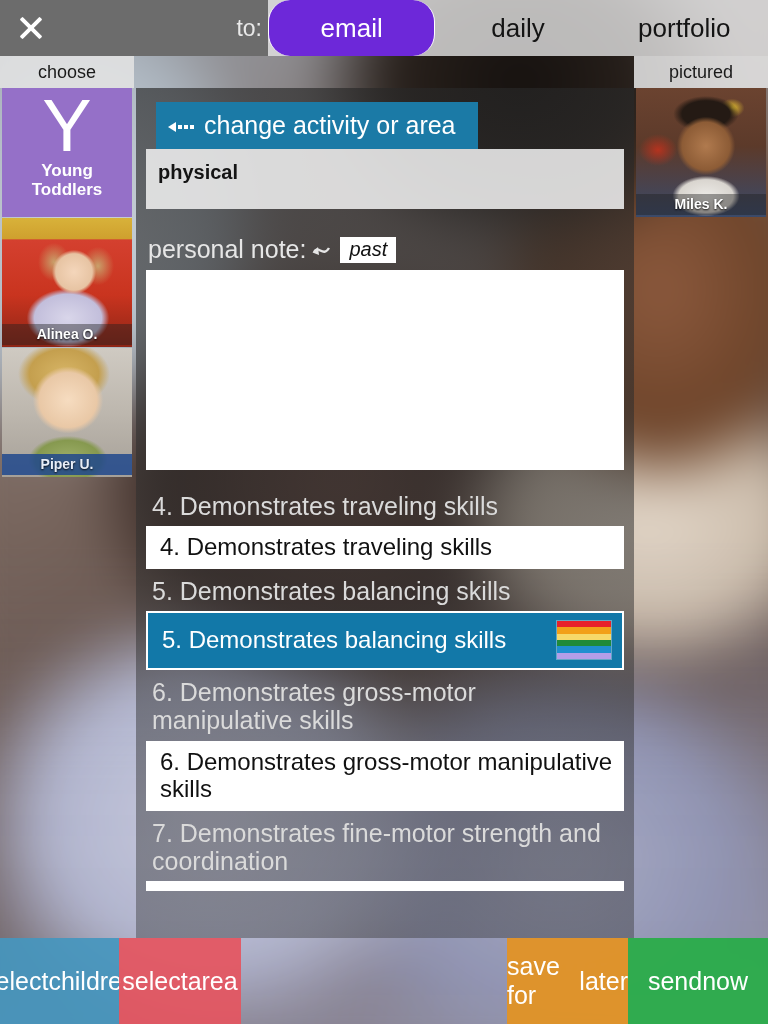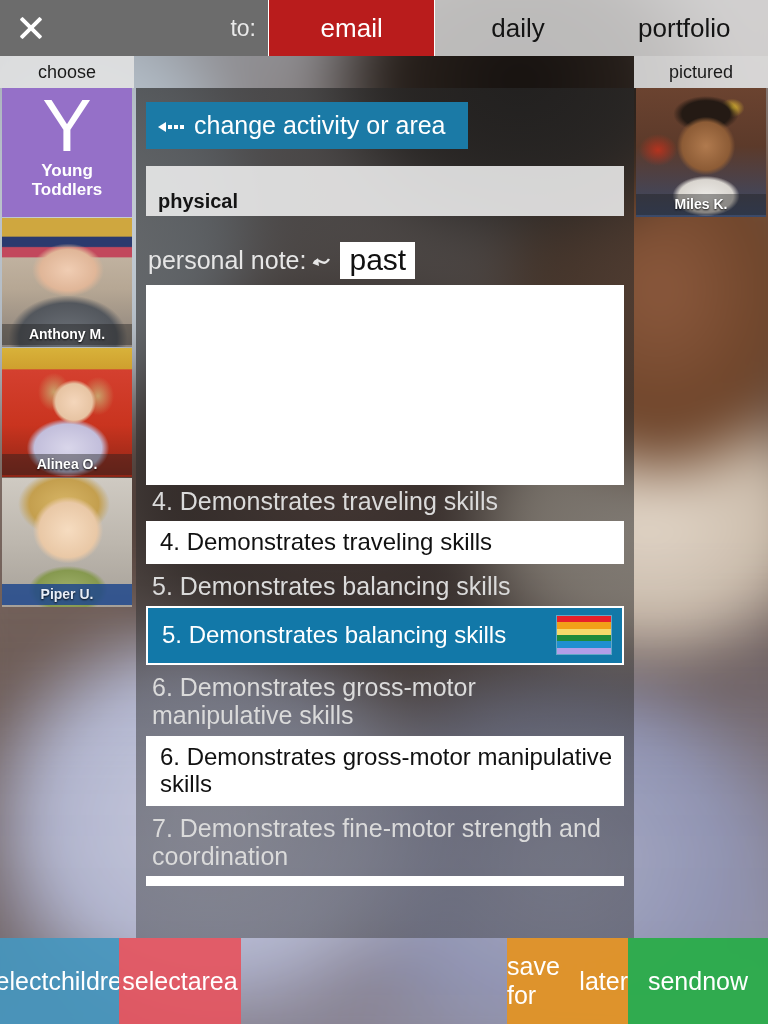--- a/index.html
+++ b/index.html
@@ -87,45 +87,46 @@
     top: 13px; left: 1px;
     width: 28px; height: 4px;
     background: #ffffff;
     border-radius: 1px;
   }
   .close-x::before { transform: rotate(45deg); }
   .close-x::after  { transform: rotate(-45deg); }
 
   #topbar .to-label {
     margin-left: auto;
-    padding-right: 12px;
+    padding-right: 6px;
     color: #e9e9e9;
     font-size: 23px;
   }
   #topbar .tabs {
     flex: 1;
     display: flex;
     align-items: stretch;
     background: rgba(228,228,228,0.80);
   }
   #topbar .tab {
     flex: 1;
     display: flex;
     align-items: center;
     justify-content: center;
     font-size: 26px;
     color: #141414;
     cursor: pointer;
     border-right: 1px solid rgba(255,255,255,0.0);
   }
   #topbar .tab.active {
-    background: #b91c1c;
+    background: #6d28d9;
     color: #ffffff;
     border-left: 1px solid #ffffff;
     border-right: 1px solid #ffffff;
+    border-radius: 22px;
   }
 
   
   .col-head {
     position: absolute;
     top: 56px;
     height: 32px;
     background: rgba(226,226,226,0.88);
     display: flex;
     align-items: center;
@@ -257,47 +258,47 @@
     height: 47px;
     width: 322px;
     background: #1b7aa6;
     color: #ffffff;
     display: flex;
     align-items: center;
     gap: 10px;
     padding: 0 12px;
     font-size: 25px;
     cursor: pointer;
-    margin-left: 2px;
+    margin-left: 12px;
   }
   .arrow-left-dashed {
     display: inline-flex;
     align-items: center;
     gap: 2px;
     flex: none;
     margin-top: 2px;
   }
   .arrow-left-dashed .head {
     width: 0; height: 0;
     border-top: 5px solid transparent;
     border-bottom: 5px solid transparent;
     border-right: 8px solid #ffffff;
   }
   .arrow-left-dashed .d {
     width: 4px; height: 4px;
     background: #ffffff;
   }
 
   .area-field {
-    margin: 17px 2px 0 2px;
-    height: 50px;
+    margin: 0 2px 0 2px;
+    height: 60px;
     background: rgba(238,238,238,0.88);
     display: flex;
     align-items: flex-start;
-    padding: 24px 12px;
+    padding: 12px 12px;
     font-size: 20px;
     font-weight: bold;
     color: #141414;
     cursor: pointer;
   }
 
   .note-row {
     display: flex;
     align-items: center;
     gap: 4px;
@@ -308,35 +309,36 @@
   .squiggle {
     display: inline-block;
     width: 26px; height: 18px;
     position: relative;
     flex: none;
   }
   .squiggle svg { display: block; }
   .note-tab {
     background: #ffffff;
     color: #111111;
-    font-size: 30px;
+    font-size: 20px;
     padding: 1px 9px 3px;
     cursor: pointer;
     line-height: 1.1;
+    font-style: italic;
   }
   .note-box {
     margin: 0 2px;
     height: 200px;
     background: #ffffff;
     cursor: text;
   }
 
   
   .skills {
-    margin-top: 0;
+    margin-top: 20px;
     padding: 0 2px;
   }
   .skill-group { margin-bottom: 6px; }
   .skill-label {
     color: #dadada;
     font-size: 25px;
     line-height: 1.13;
     padding: 2px 2px 6px 6px;
   }
   .skill-pill {
@@ -426,24 +428,20 @@
   <div id="sidebar-left">
 
     <div class="child-tile group-tile">
       <div class="letter">Y</div>
       <div class="gname">
         <div>Young</div>
         <div>Toddlers</div>
       </div>
     </div>
 
-    <div class="child-tile">
-      <div class="photo ph-anthony"></div>
-      <div class="cap">Anthony M.</div>
-    </div>
 
     <div class="child-tile">
       <div class="photo ph-alinea"></div>
       <div class="cap">Alinea O.</div>
     </div>
 
     <div class="child-tile">
       <div class="photo ph-piper"></div>
       <div class="cap sel">Piper U.</div>
     </div>

